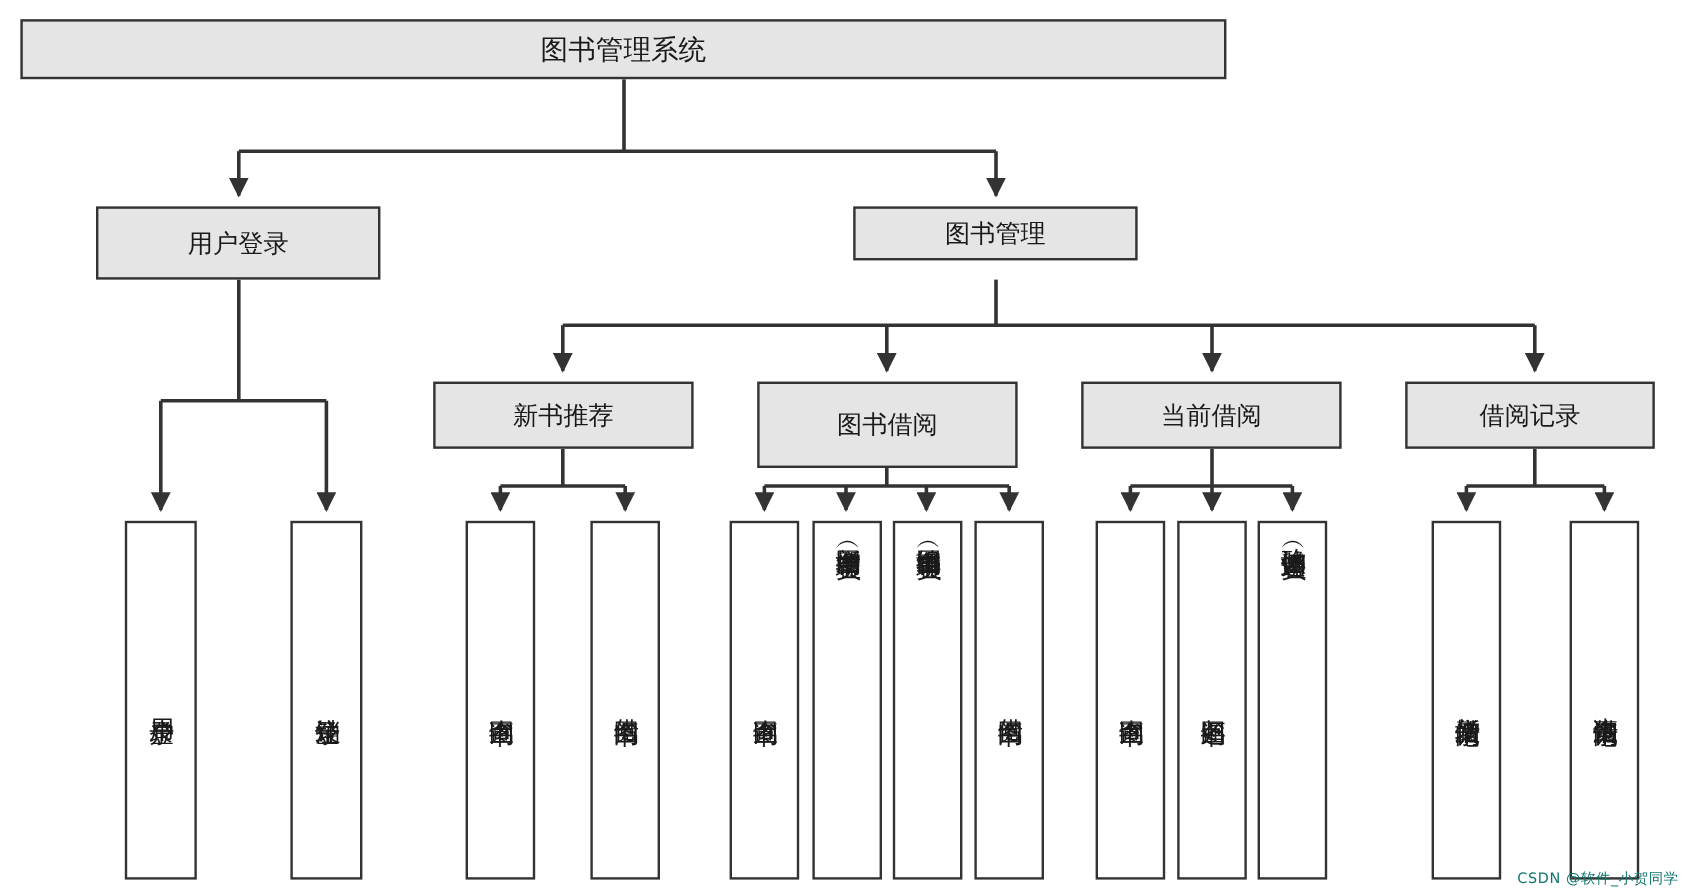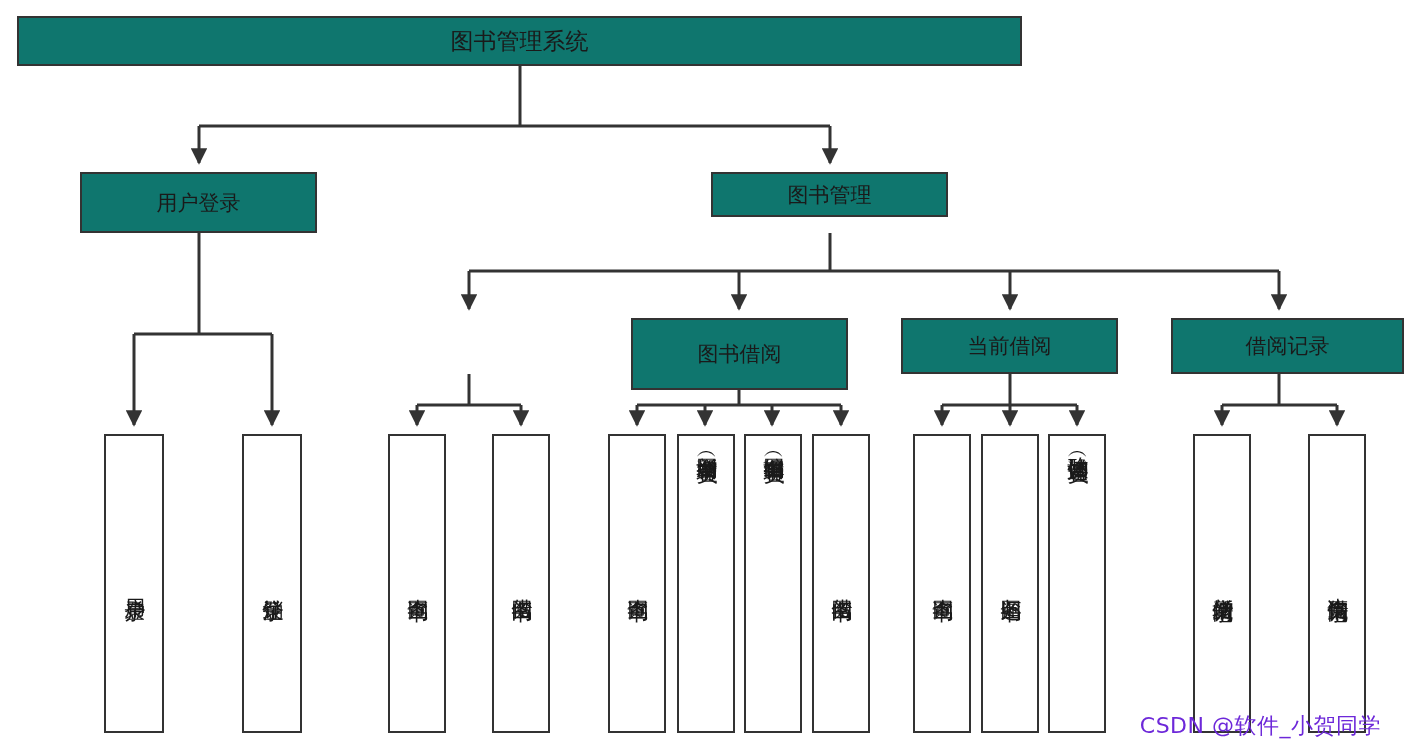--- a/index.html
+++ b/index.html
@@ -21,21 +21,21 @@
     position: absolute;
     left: 0;
     top: 0;
     width: 1405px;
     height: 747px;
   }
   .node {
     position: absolute;
     box-sizing: border-box;
     border: 2px solid #333333;
-    background: #0f766e;
+    background: #e5e5e5;
     color: #1a1a1a;
     display: flex;
     align-items: center;
     justify-content: center;
     overflow: hidden;
   }
   .node.level0 {
     font-size: 23px;
   }
   .node.level1 {
@@ -64,24 +64,24 @@
   }
   .leaf.center-text {
     align-items: center;
   }
   .leaf.top-text {
     align-items: flex-start;
     padding-top: 4px;
   }
   .watermark {
     position: absolute;
-    right: 24px;
+    right: 6px;
     bottom: 6px;
-    font-size: 22px;
-    color: #6d28d9;
+    font-size: 12px;
+    color: #0f766e;
     letter-spacing: 0.5px;
     white-space: nowrap;
   }
 </style>
 </head>
 <body>
 
 <div id="canvas">
 
   <svg id="edges" viewBox="0 0 1405 747" xmlns="http://www.w3.org/2000/svg">
@@ -139,27 +139,30 @@
     <span>图书管理系统</span>
   </div>
 
   <div class="node level1" style="left:80px; top:172px; width:237px; height:61px;">
     <span>用户登录</span>
   </div>
   <div class="node level1" style="left:711px; top:172px; width:237px; height:45px;">
     <span>图书管理</span>
   </div>
 
+  <div class="node level2" style="left:361px; top:318px; width:217px; height:56px;">
+    <span>新书推荐</span>
+  </div>
   <div class="node level2" style="left:631px; top:318px; width:217px; height:72px;">
     <span>图书借阅</span>
   </div>
   <div class="node level2" style="left:901px; top:318px; width:217px; height:56px;">
     <span>当前借阅</span>
   </div>
-  <div class="node level2" style="left:1171px; top:318px; width:233px; height:56px;">
+  <div class="node level2" style="left:1171px; top:318px; width:208px; height:56px;">
     <span>借阅记录</span>
   </div>
 
   <div class="leaf center-text" style="left:104px; top:434px; width:60px; height:299px;">
     <span class="vtext">用户登录</span>
   </div>
   <div class="leaf center-text" style="left:242px; top:434px; width:60px; height:299px;">
     <span class="vtext">注销登录</span>
   </div>
 

